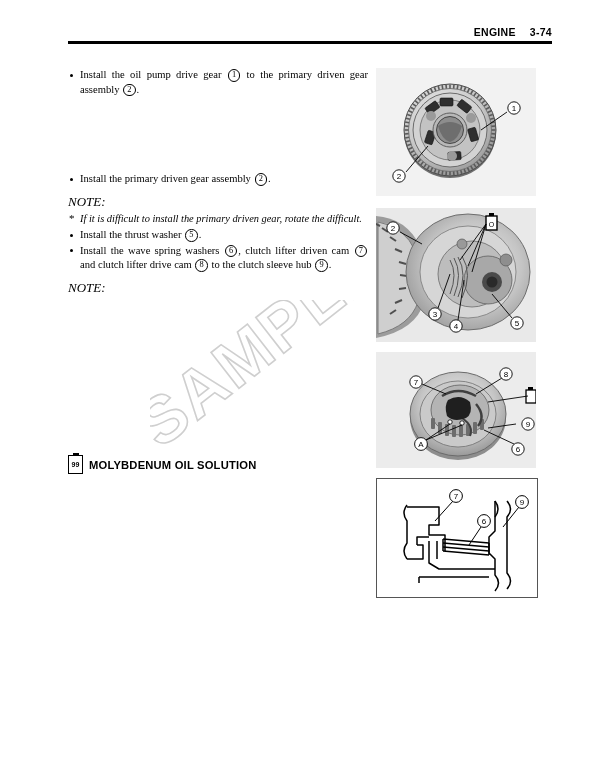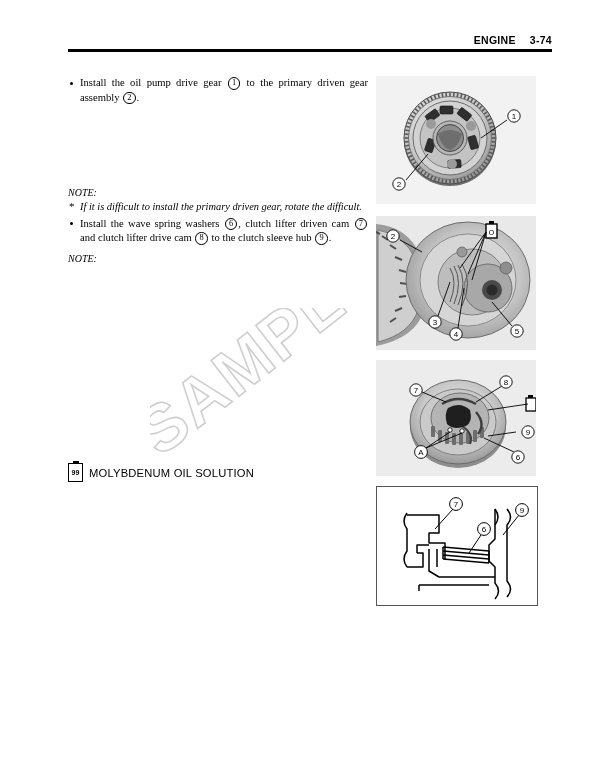--- a/index.html
+++ b/index.html
@@ -1,42 +1,42 @@
 <!DOCTYPE html>
 <html><head>
 <meta charset="utf-8">
 <style>
   html,body{margin:0;padding:0;}
   body{
     width:600px;height:776px;background:#ffffff;
     font-family:"Liberation Sans",sans-serif;
     color:#000;position:relative;overflow:hidden;
   }
-  .page{position:absolute;inset:0;margin-top:8px;}
+  .page{position:absolute;inset:0;}
 
   
   .header{position:absolute;left:68px;top:26px;width:484px;height:22px;}
   .header-titles{
     position:absolute;right:0;top:0;display:flex;align-items:flex-end;gap:14px;
     font-size:10.5px;font-weight:bold;letter-spacing:.3px;
   }
   .header-rule{position:absolute;left:0;top:15px;width:484px;height:3px;background:#000;}
 
   
   .text-col{position:absolute;left:68px;top:68px;width:300px;font-family:Liberation Serif, serif;}
 
   .bullet{
     position:relative;padding-left:12px;margin-bottom:1px;
     font-size:10.6px;line-height:14.6px;text-align:justify;
   }
   .bullet::before{
     content:"";position:absolute;left:2px;top:5.5px;
     width:3.2px;height:3.2px;border-radius:50%;background:#000;
   }
-  .note-head{font-size:10px;font-style:italic;margin:7px 0 2px 0;}
+  .note-head{font-size:13px;font-style:italic;margin:7px 0 2px 0;}
   .note{
     position:relative;padding-left:12px;margin-bottom:2px;
     font-size:10.4px;line-height:14.4px;font-style:italic;text-align:justify;
   }
   .note::before{
     content:"*";position:absolute;left:1px;top:-1px;font-style:normal;font-size:11px;
   }
   .spacer-a{height:74px;}
 
   .cnum{
@@ -54,21 +54,21 @@
   .moly{position:absolute;left:68px;top:455px;display:flex;align-items:center;gap:6px;}
   .moly-icon{
     width:13px;height:17px;border:1.6px solid #000;background:#fff;
     position:relative;display:flex;align-items:center;justify-content:center;
   }
   .moly-icon .bar{
     position:absolute;left:50%;transform:translateX(-50%);top:-3px;
     width:6px;height:3px;background:#000;
   }
   .moly-icon .glyph{font-size:7px;font-weight:bold;line-height:1;}
-  .moly-label{font-size:11.2px;font-weight:normal;letter-spacing:.2px;}
+  .moly-label{font-size:11.2px;font-weight:bold;letter-spacing:.2px;}
 
   
   .fig{position:absolute;left:376px;width:160px;background:#f2f2f2;overflow:hidden;}
   #fig1{top:68px;height:128px;}
   #fig2{top:208px;height:134px;}
   #fig3{top:352px;height:116px;}
   #fig4{top:478px;height:118px;background:#fff;border:1.5px solid #555;}
   .fig svg{display:block;width:100%;height:100%;}
 
   
@@ -94,27 +94,29 @@
     </div>
     <div class="header-rule"></div>
   </div>
 
   <div class="text-col">
 
     <div class="bullet">Install the oil pump drive gear <span class="cnum">1</span> to the primary driven gear assembly <span class="cnum">2</span>.</div>
 
     <div class="spacer-a"></div>
 
+    <div class="bullet">Install the primary driven gear assembly <span class="cnum">2</span>.</div>
 
     <div class="note-head">NOTE:</div>
 
     <div class="note">If it is difficult to install the primary driven gear, rotate the difficult.</div>
 
 
 
+    <div class="bullet">Install the thrust washer <span class="cnum">5</span>.</div>
 
     <div class="bullet">Install the wave spring washers <span class="cnum">6</span>, clutch lifter driven cam <span class="cnum">7</span> and clutch lifter drive cam <span class="cnum">8</span> to the clutch sleeve hub <span class="cnum">9</span>.</div>
 
     <div class="note-head">NOTE:</div>
 
 
 
   </div>
 
   <div class="moly">

